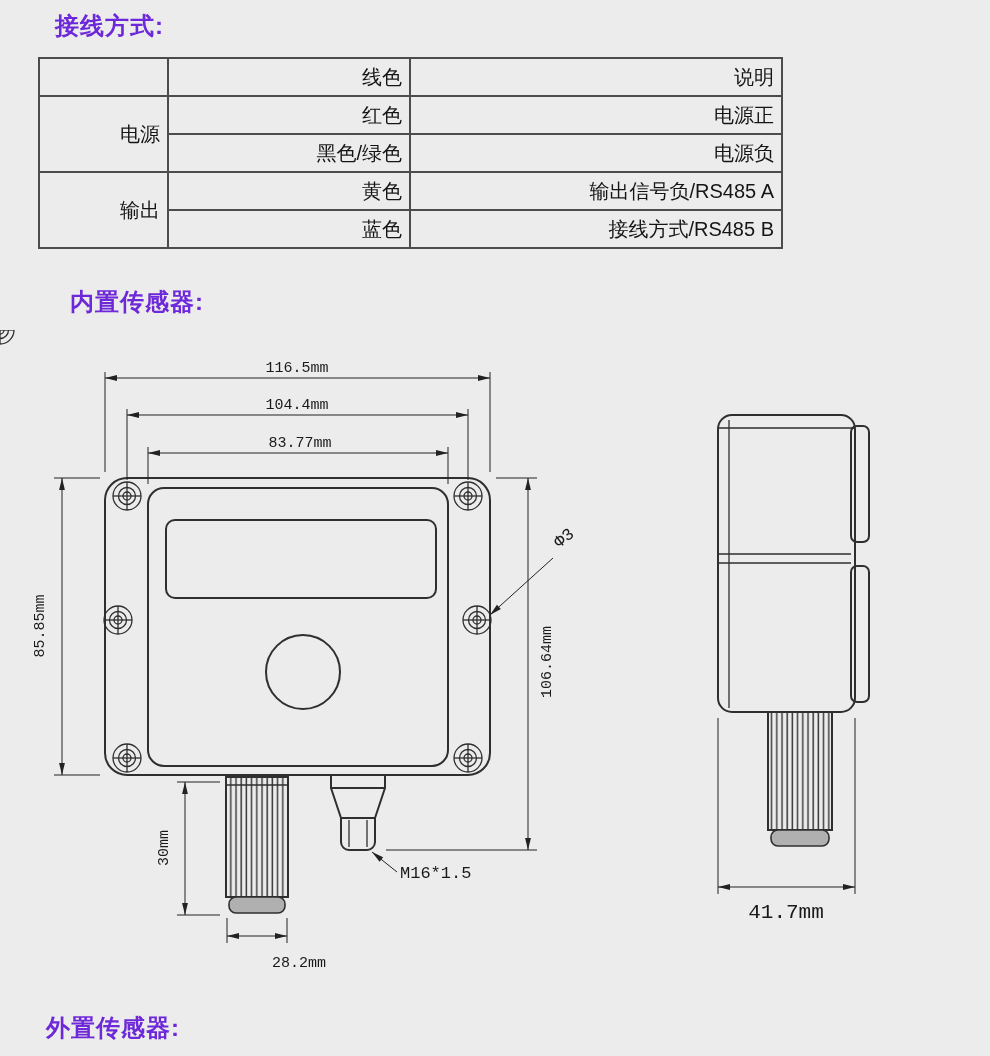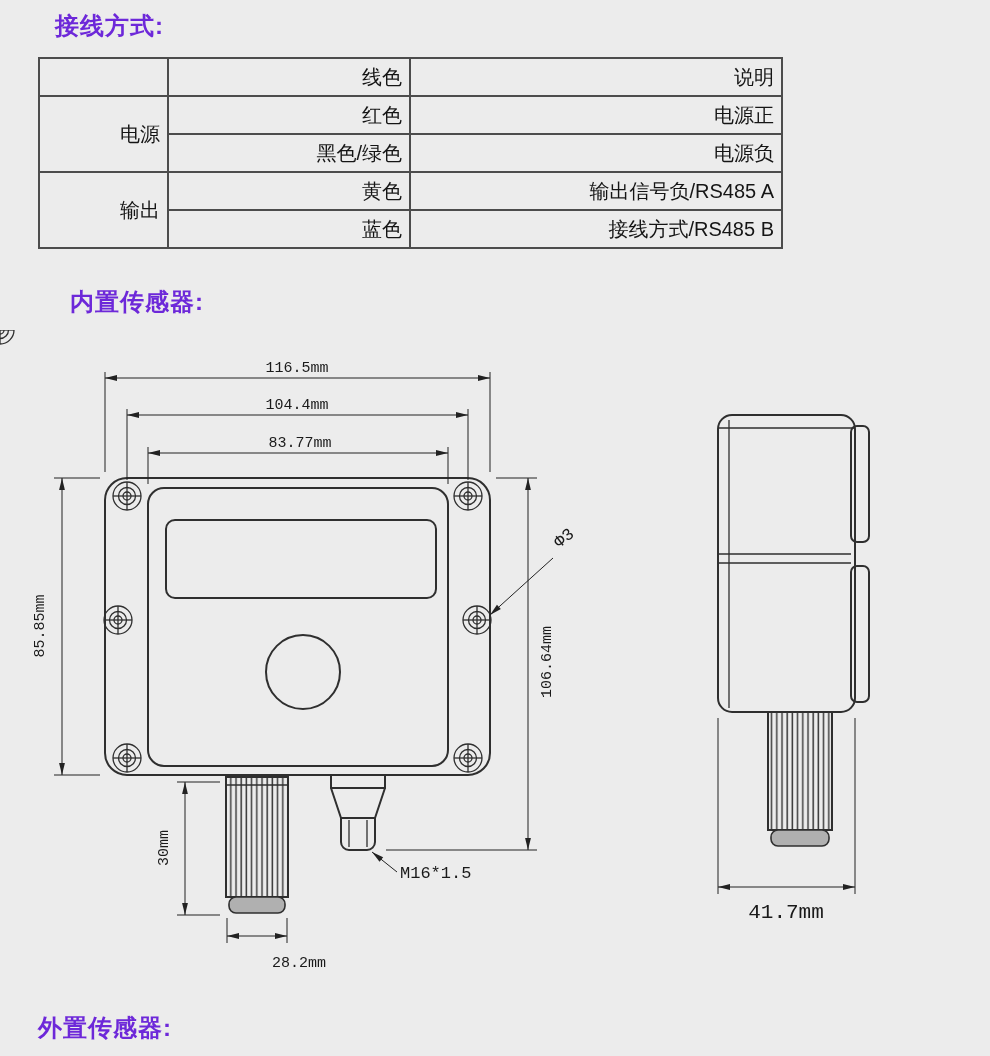--- a/index.html
+++ b/index.html
@@ -7,21 +7,21 @@
     width:990px;height:1056px;position:relative;overflow:hidden;
     background:#ececec;
     font-family:"Liberation Sans",sans-serif;
   }
   .sec-title{
     position:absolute;font-size:24px;font-weight:bold;color:#6d28d9;
     letter-spacing:1px;white-space:nowrap;
   }
   #wiring-title{left:55px;top:10px;}
   #builtin-title{left:58px;top:286px;margin-left:12px;}
-  #external-title{left:38px;top:1012px;}
+  #external-title{left:46px;top:1012px;}
 
   table.wiring{
     position:absolute;left:38px;top:57px;border-collapse:collapse;table-layout:fixed;
   }
   table.wiring td{
     border:2px solid #4c4c4c;text-align:right;vertical-align:middle;
     font-size:20px;font-weight:500;color:#151515;height:36px;padding:0 7px;
     white-space:nowrap;
   }
   .colw0{width:113px}.colw1{width:226px}.colw2{width:356px}

